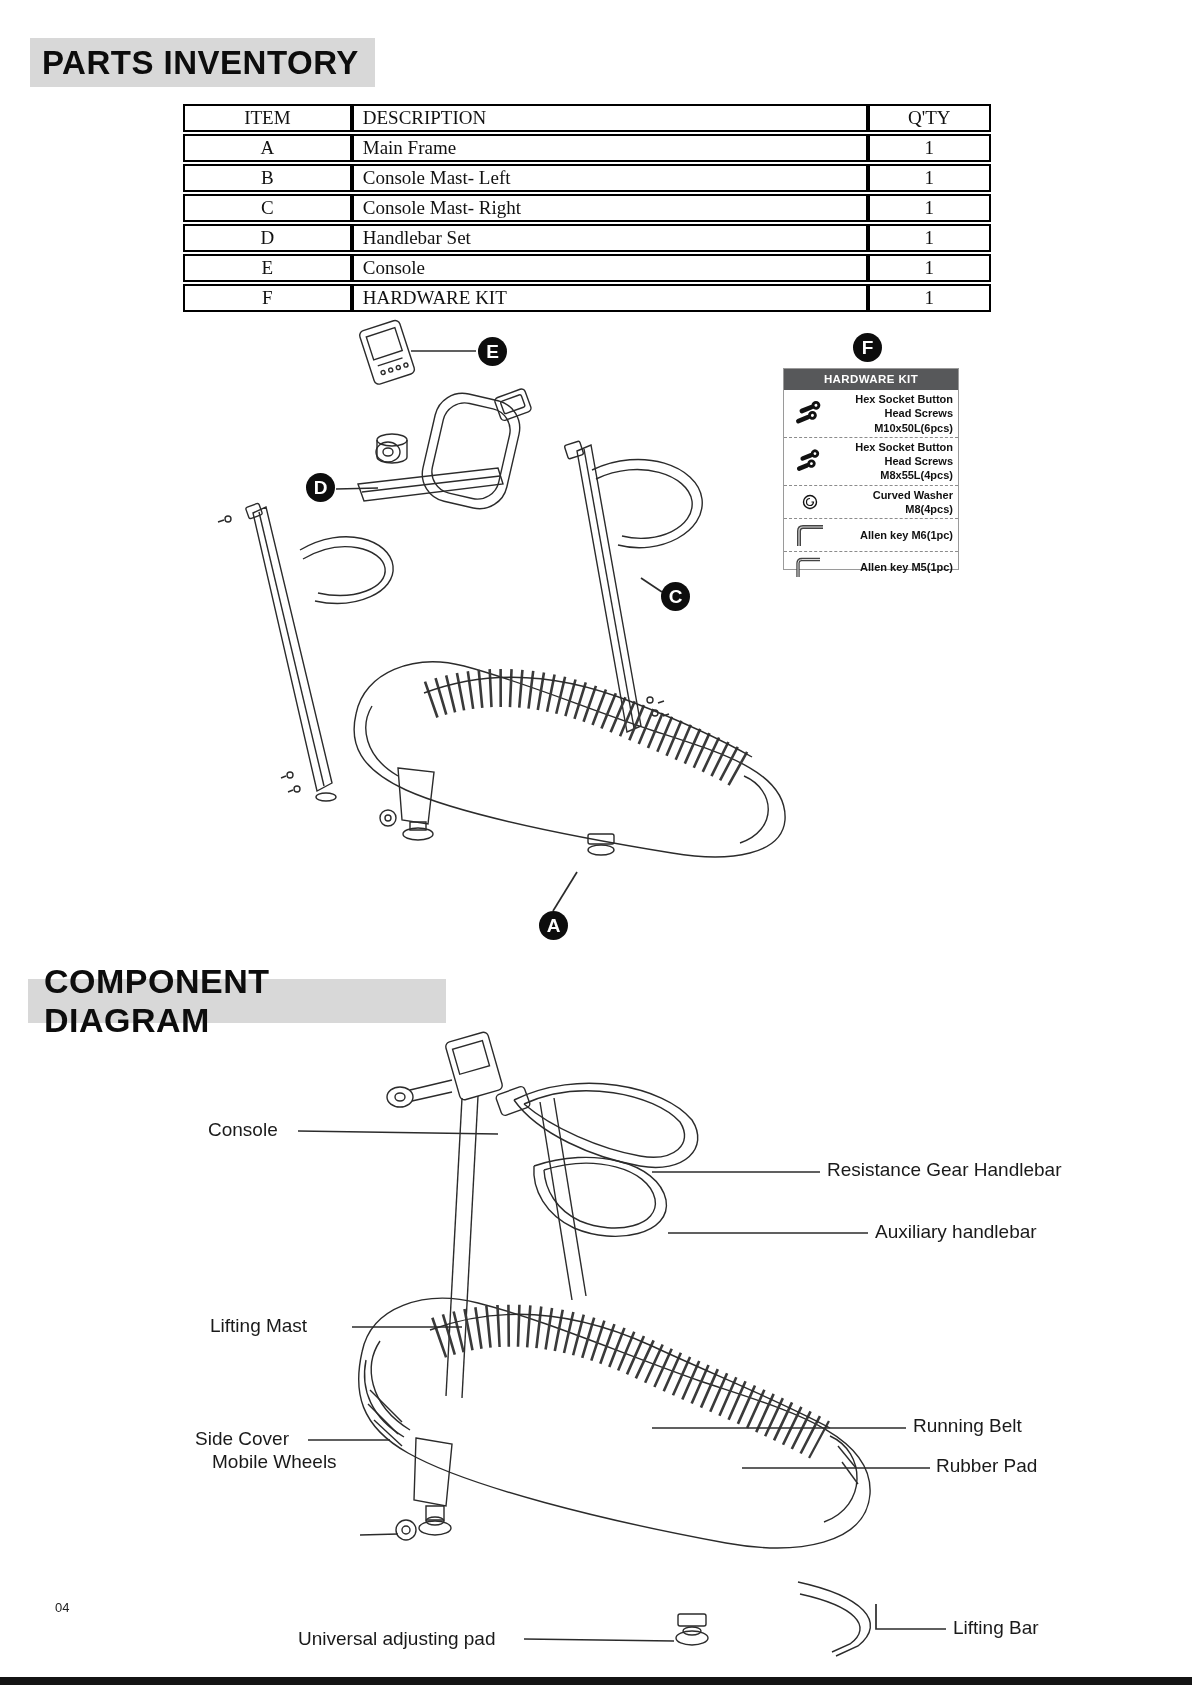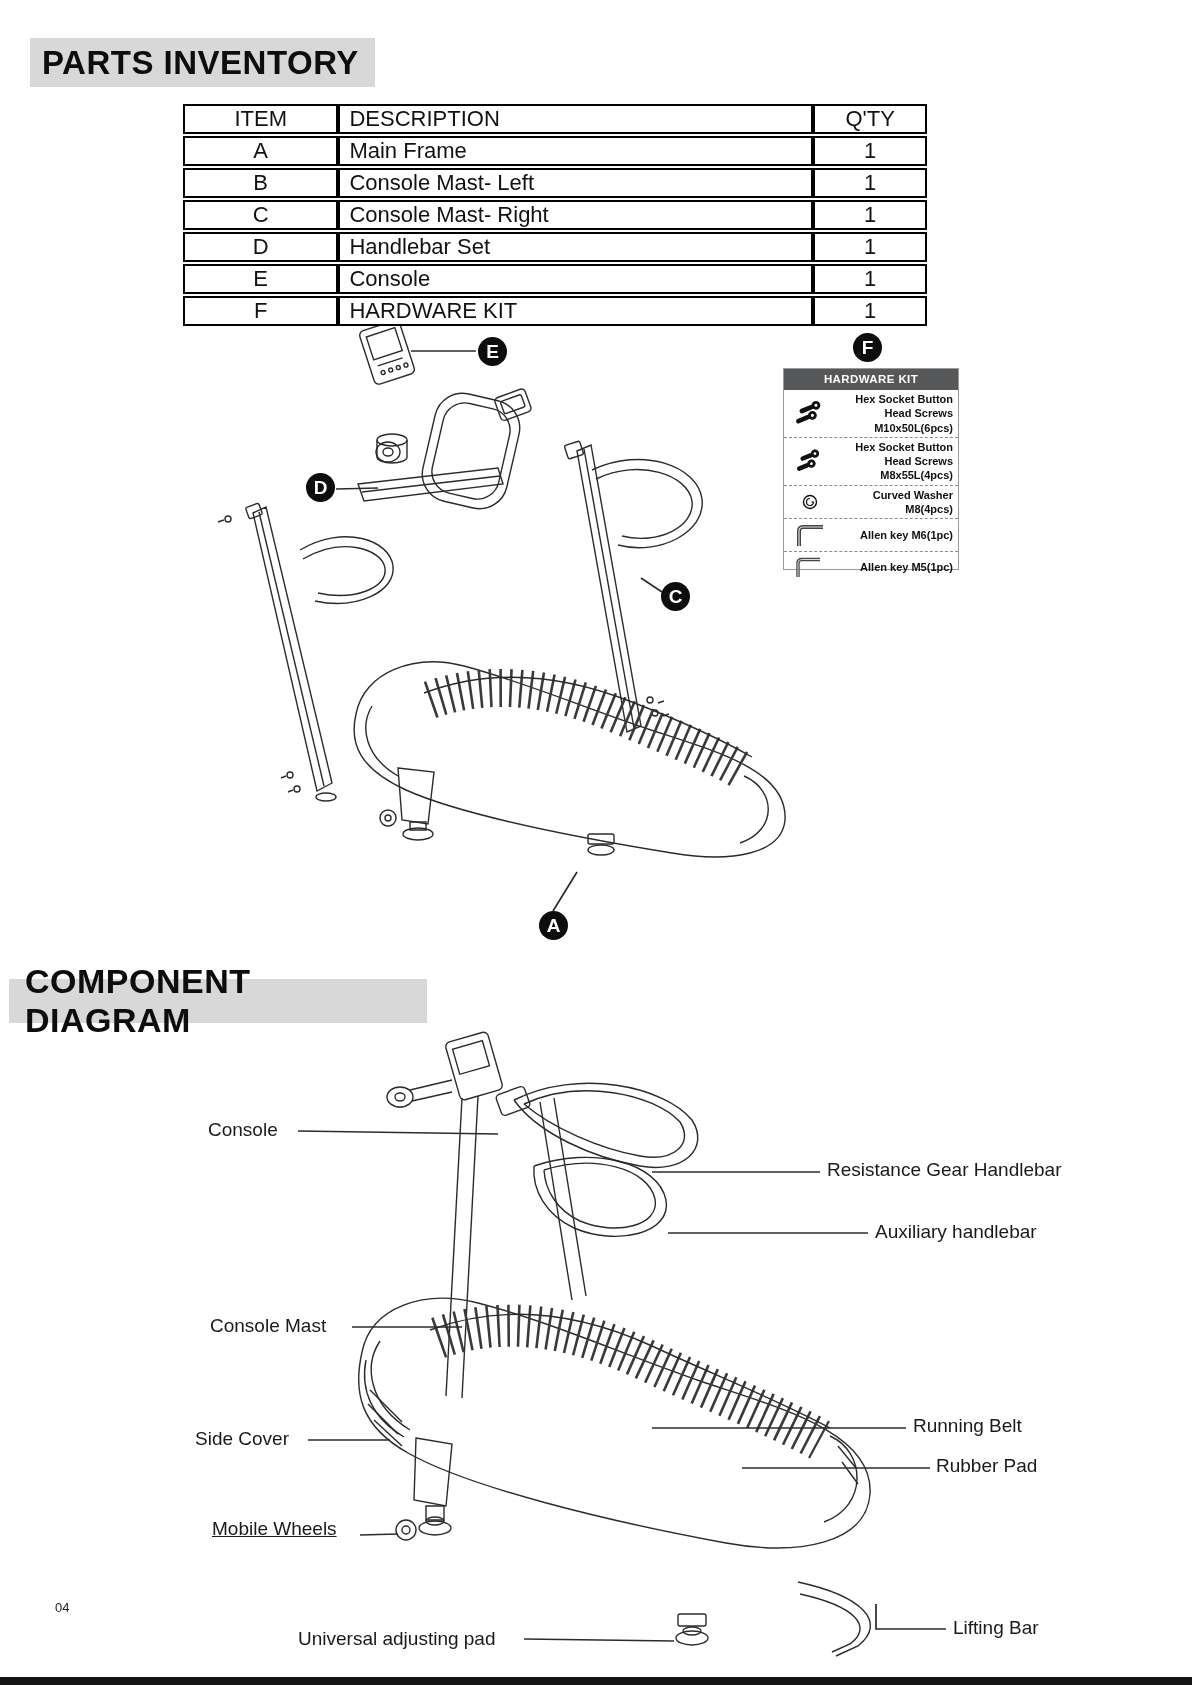--- a/index.html
+++ b/index.html
@@ -5,26 +5,26 @@
   html,body { margin:0; padding:0; background:#ffffff; }
   body { width:1192px; height:1685px; position:relative; overflow:hidden;
          font-family:"Liberation Sans", sans-serif; color:#111; }
 
   .section-title {
     position:absolute; background:#d8d8d8; color:#0d0d0d;
     font-weight:bold; letter-spacing:0.5px;
     display:flex; align-items:center; padding:0 16px; box-sizing:border-box;
   }
   #parts-title    { left:30px;  top:38px;  width:345px; height:49px; font-size:33px;padding-left:12px; }
-  #component-title{ left:9px;  top:979px; width:418px; height:44px; font-size:34px; }
+  #component-title{ left:28px;  top:979px; width:418px; height:44px; font-size:34px; }
 
   
   table.parts-table {
-    position:absolute; left:183px; top:102px; width:744px;
-    border-collapse:separate; border-spacing:0 2px; font-size:22px;
+    position:absolute; left:183px; top:102px; width:808px;
+    border-collapse:separate; border-spacing:0 2px; font-size:19px;font-family:Liberation Serif, serif;
   }
   table.parts-table td {
     border:2px solid #000; height:24px; padding:0 9px; background:#fff;
   }
   td.c-item { width:134px; text-align:center; }
   td.c-desc { width:455px; text-align:left; }
   td.c-qty  { width:92px;  text-align:center; }
 
   
   .badge {
@@ -323,22 +323,22 @@
     </span>
     <span class="hk-label">Allen key M5(1pc)</span>
   </div>
 </div>
 
 <div class="section-title" id="component-title">COMPONENT DIAGRAM</div>
 
 <div class="cd-label" style="left:208px; top:1119px;">Console</div>
 <div class="cd-label" style="left:827px; top:1159px;">Resistance Gear Handlebar</div>
 <div class="cd-label" style="left:875px; top:1221px;">Auxiliary handlebar</div>
-<div class="cd-label" style="left:210px; top:1315px;">Console Mast</div>
+<div class="cd-label" style="left:210px; top:1315px;">Lifting Mast</div>
 <div class="cd-label" style="left:195px; top:1428px;">Side Cover</div>
 <div class="cd-label" style="left:913px; top:1415px;">Running Belt</div>
 <div class="cd-label" style="left:936px; top:1455px;">Rubber Pad</div>
-<div class="cd-label" style="left:212px; top:1518px;text-decoration:underline;">Mobile Wheels</div>
+<div class="cd-label" style="left:212px; top:1451px;">Mobile Wheels</div>
 <div class="cd-label" style="left:298px; top:1628px;">Universal adjusting pad</div>
 <div class="cd-label" style="left:953px; top:1617px;">Lifting Bar</div>
 
 <div id="page-number">04</div>
 <div id="bottom-bar"></div>
 
 </body></html>

